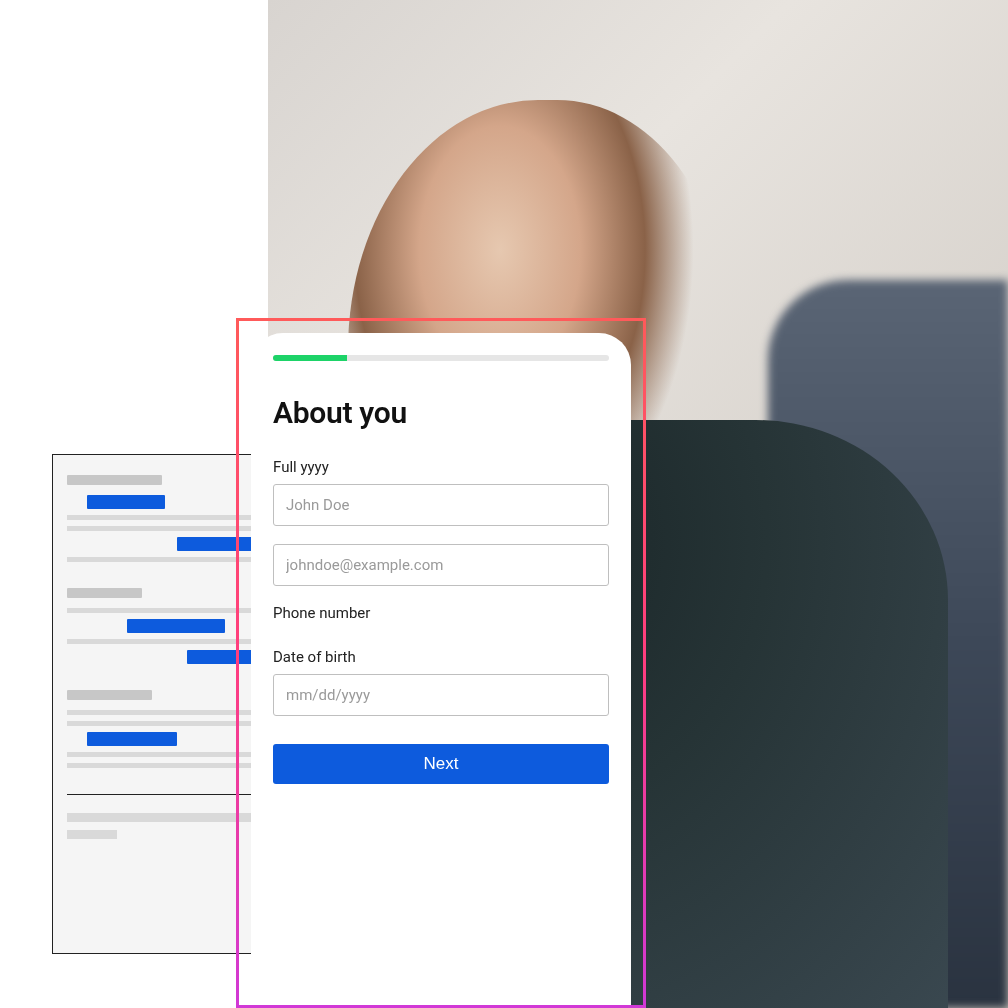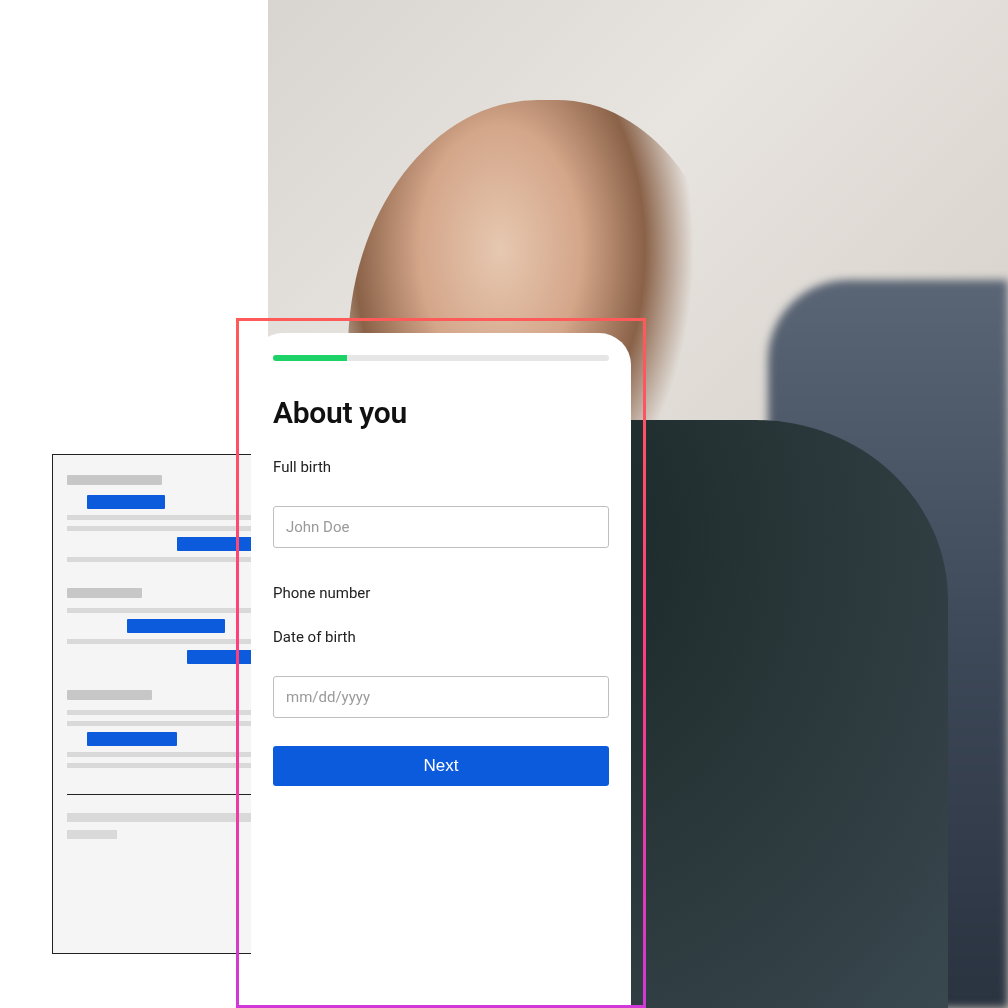--- a/index.html
+++ b/index.html
@@ -162,21 +162,20 @@
     .text-input {
       width: 100%;
       height: 42px;
       border: 1px solid #bfbfbf;
       border-radius: 3px;
       padding: 0 12px;
       font-size: 15px;
       color: #a21caf;
       background: #fff;
       font-family: inherit;
-      margin-top: 22px;
     }
     .text-input::placeholder { color: #9a9a9a; }
     
     .primary-btn {
       width: 100%;
       height: 40px;
       background: #0d5bdd;
       color: #fff;
       border: none;
       border-radius: 3px;
@@ -225,25 +224,26 @@
 <div class="phone-frame">
   <div class="phone-screen">
 
     <div class="progress-track">
       <div class="progress-fill"></div>
     </div>
 
     <h1 class="form-title">About you</h1>
 
     <div class="field-group">
-      <label class="field-label">Full birth</label>
+      <label class="field-label">Full yyyy</label>
       <input type="text" class="text-input" placeholder="John Doe" style="">
     </div>
 
     <div class="field-group">
+      <input type="text" class="text-input" placeholder="johndoe@example.com" style="">
     </div>
 
     <div class="field-group">
       <label class="field-label">Phone number</label>
     </div>
 
     <div class="field-group">
       <label class="field-label">Date of birth</label>
       <input type="text" class="text-input" placeholder="mm/dd/yyyy" style="">
     </div>

